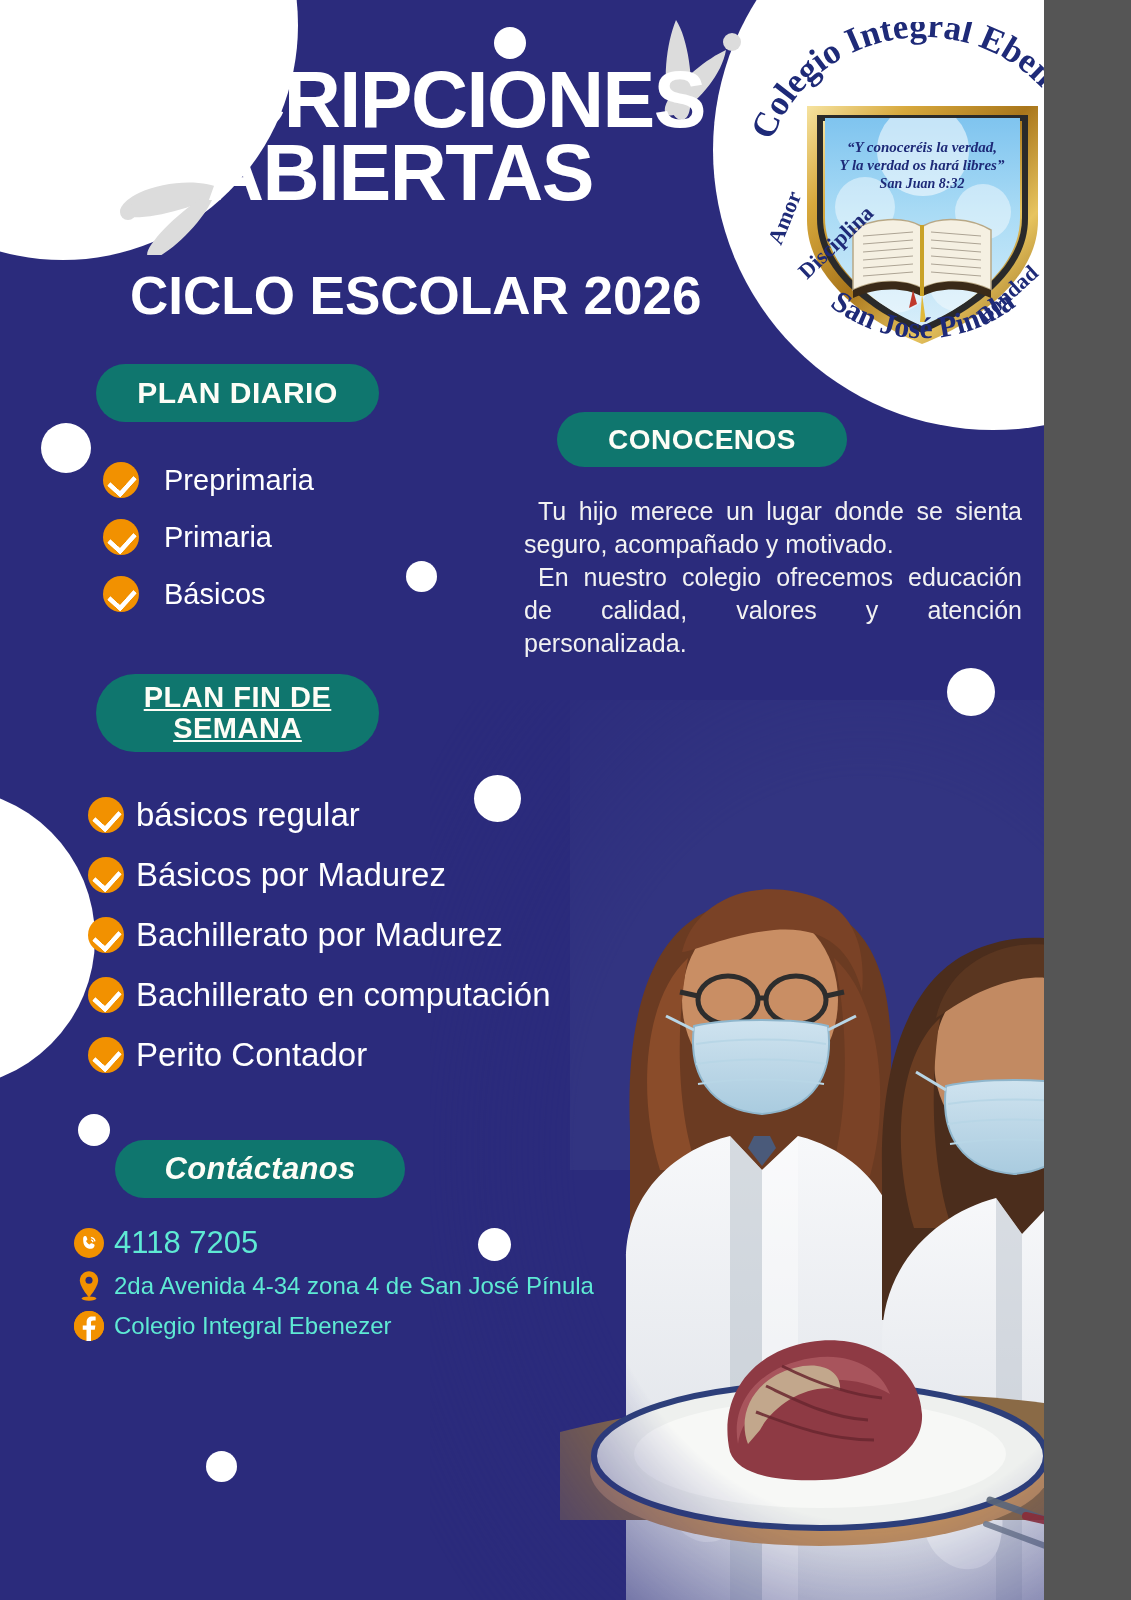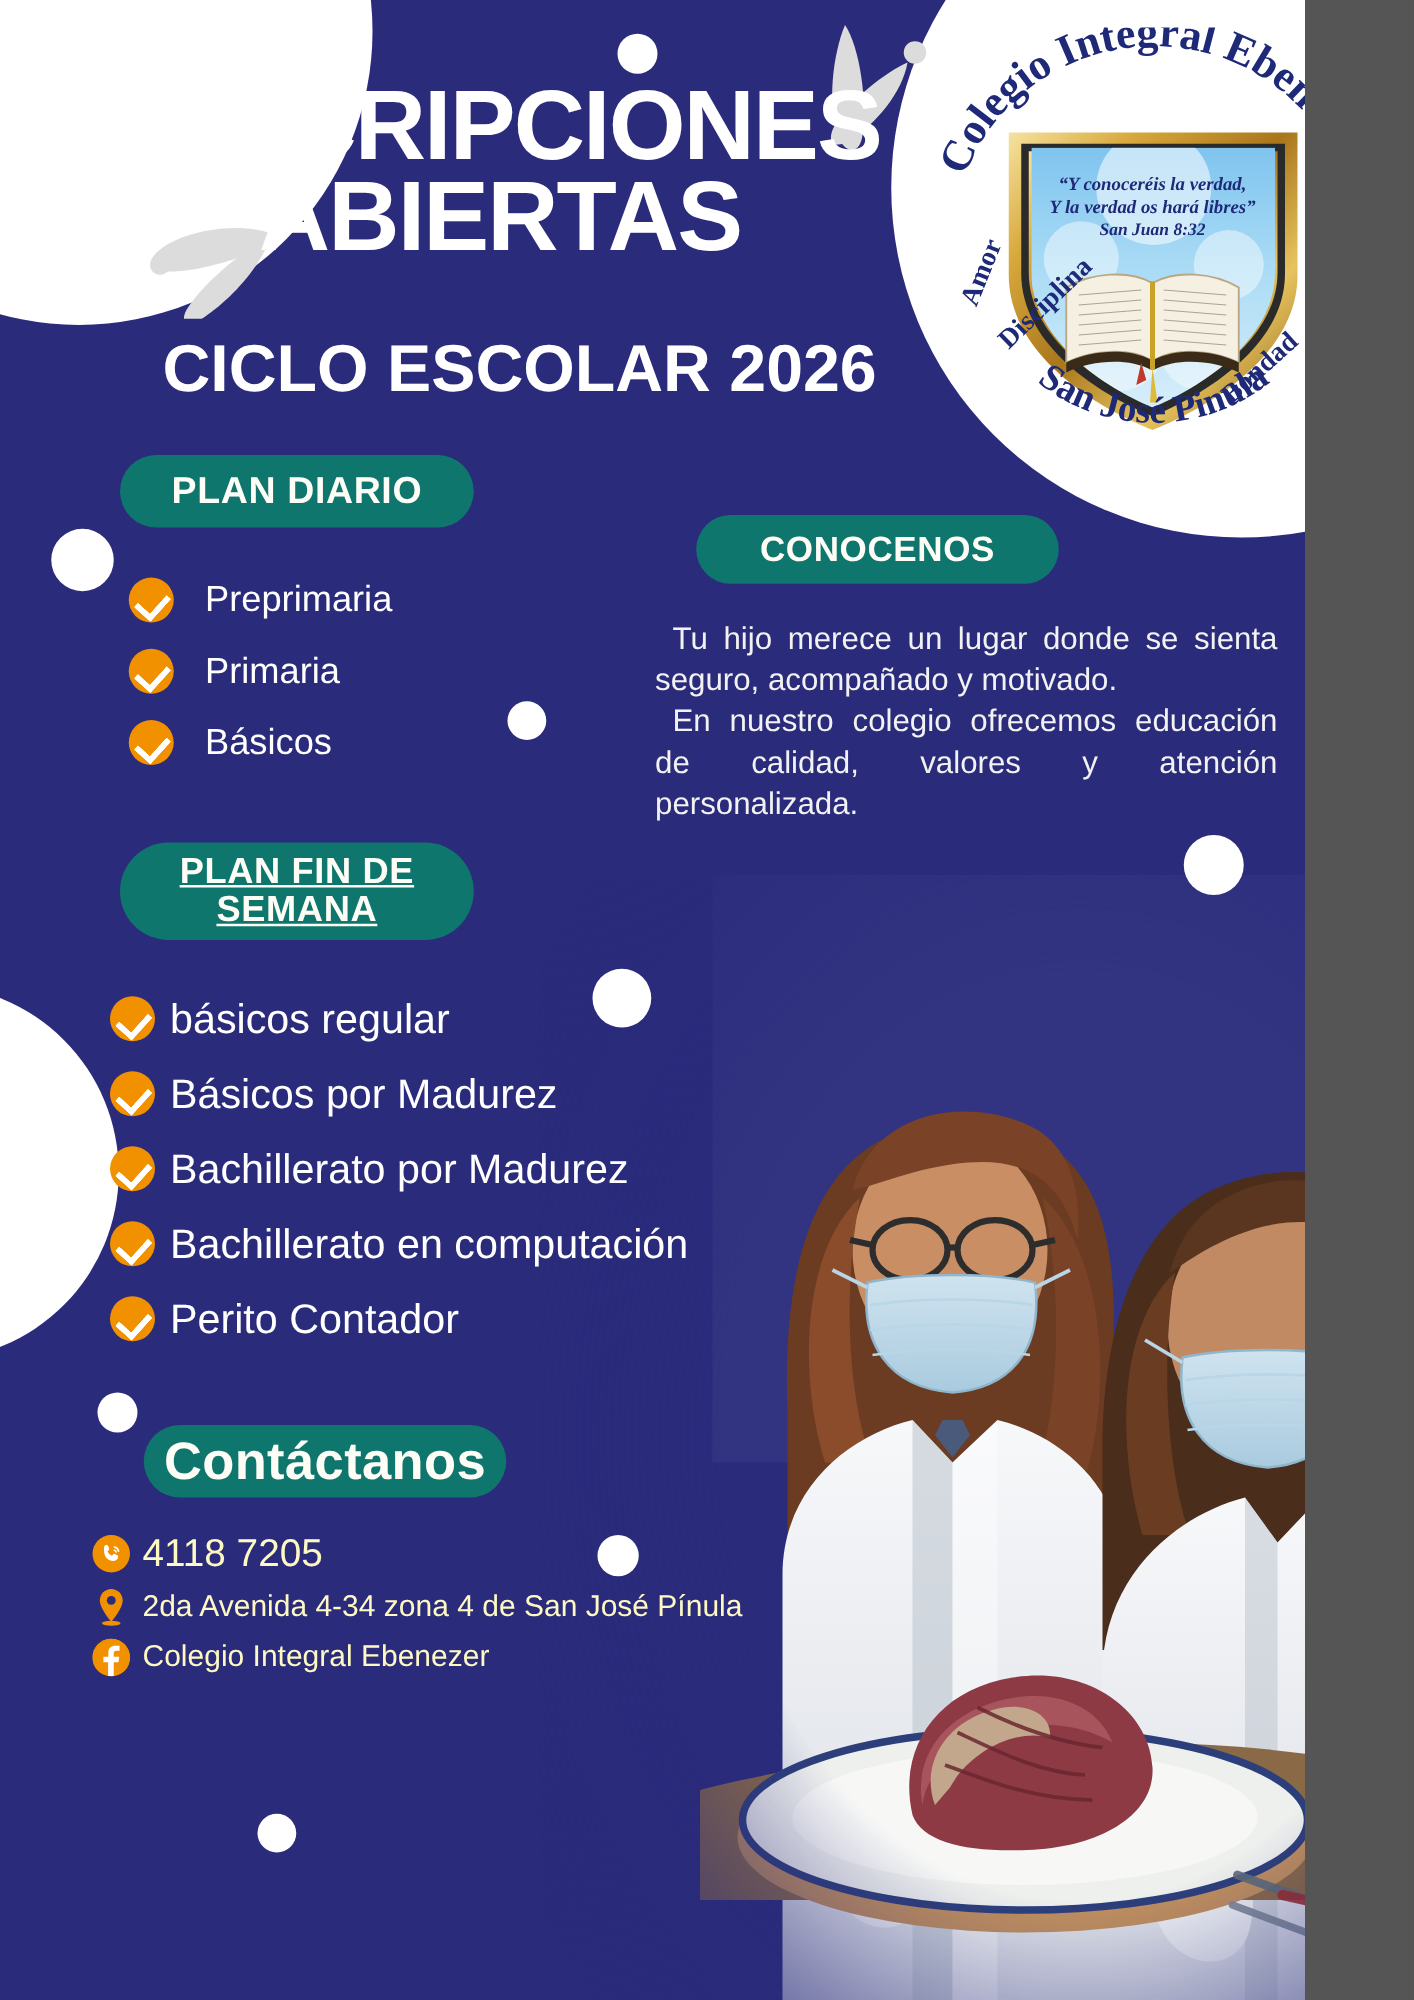--- a/index.html
+++ b/index.html
@@ -54,21 +54,21 @@
     color:#fdfdf6;
     font-weight:bold;
     border-radius:60px;
     display:flex; align-items:center; justify-content:center;
     text-align:center;
     z-index:5;
   }
   .pill-diario  { left:96px;  top:364px; width:283px; height:58px;  font-size:30px; letter-spacing:.5px; }
   .pill-conoce  { left:557px; top:412px; width:290px; height:55px;  font-size:28px; letter-spacing:.5px; }
   .pill-finde   { left:96px;  top:674px; width:283px; height:78px;  font-size:29px; line-height:1.08; letter-spacing:.5px;text-decoration:underline; }
-  .pill-contact { left:115px; top:1140px; width:290px; height:58px; font-size:42px; letter-spacing:.3px; }
+  .pill-contact { left:115px; top:1140px; width:290px; height:58px; font-size:31px; letter-spacing:.3px;font-style:italic; }
 
   
   .checklist { position:absolute; z-index:5; }
   .check-item { display:flex; align-items:center; }
   .check-ico {
     flex:0 0 auto;
     width:36px; height:36px; border-radius:50%;
     background:#f29100;
     position:relative;
   }
@@ -108,21 +108,21 @@
   .contact { position:absolute; left:74px; top:1225px; z-index:6; }
   .c-row { display:flex; align-items:center; margin-bottom:10px; }
   .c-ico {
     flex:0 0 auto; width:30px; height:30px; border-radius:50%;
     background:#f29100;
     display:flex; align-items:center; justify-content:center;
     margin-right:10px;
   }
   .c-ico svg { display:block; }
   .c-phone .c-txt { font-size:31px; }
-  .c-txt { color:#fef9c3; font-size:24px; white-space:nowrap; }
+  .c-txt { color:#5eead4; font-size:24px; white-space:nowrap; }
 
   
   .photo {
     position:absolute;
     left:430px; top:700px; width:701px; height:900px;
     overflow:hidden;
     z-index:2;
   }
   .photo svg { display:block; }
 

